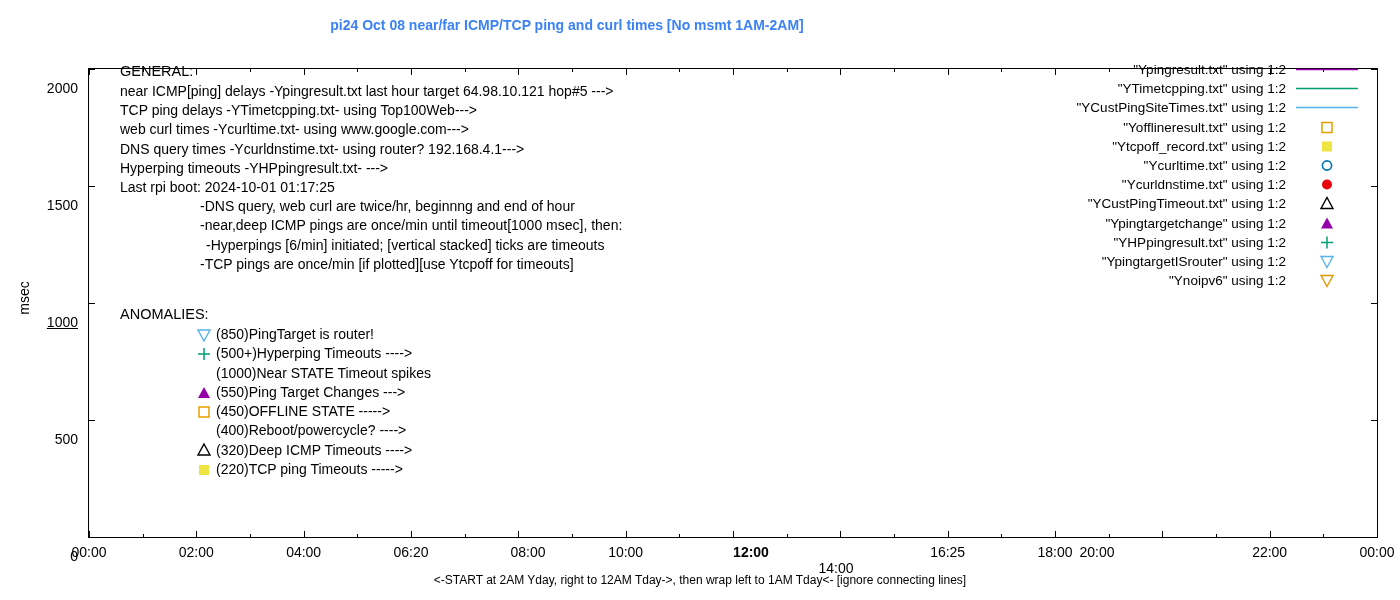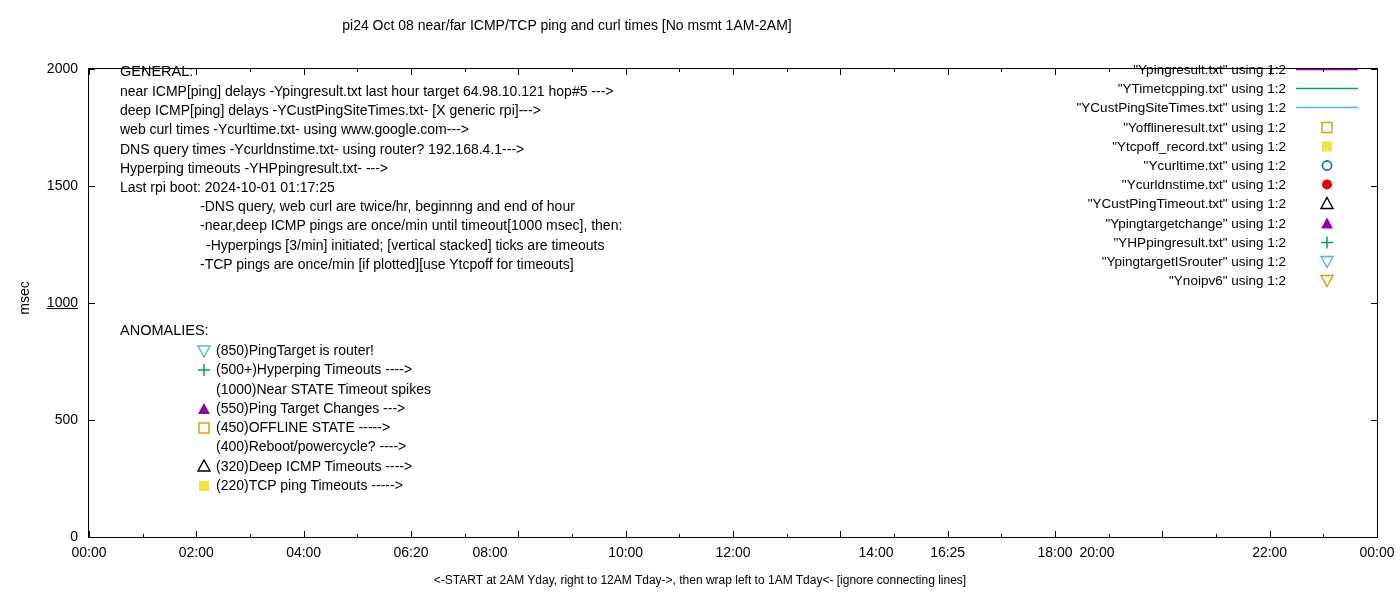--- a/index.html
+++ b/index.html
@@ -4,36 +4,37 @@
 <style>
   html,body{margin:0;padding:0;background:#ffffff;}
   body{width:1400px;height:600px;overflow:hidden;
        font-family:"Liberation Sans","DejaVu Sans",sans-serif;color:#000;}
   #root{position:relative;width:1400px;height:600px;}
 
   .abs{position:absolute;}
 
   #chart-title{
     left:0;top:17px;width:1134px;text-align:center;
-    font-size:14px;color:#000000;letter-spacing:0px;
+    font-size:14px;color:#3b82f6;letter-spacing:0px;font-weight:bold;
   }
 
   
   #plot-frame{
     left:88px;top:68px;width:1290px;height:470px;
     border:1px solid #000;box-sizing:border-box;background:#fff;
   }
   #plot-clip{
     left:89px;top:69px;width:1288px;height:468px;overflow:hidden;
   }
 
   
   .ytick-label{
     font-size:14px;text-align:right;width:70px;left:8px;
     transform:translateY(-9px);
+    margin-top:20px;
   }
   .ytick-mark{left:88px;width:7px;height:1px;background:#000;}
   .ytick-mark.r{left:1371px;}
   .xtick-label{
     font-size:14px;text-align:center;width:80px;
     transform:translateX(-40px);top:544px;
   }
   .xtick-mark{top:531px;width:1px;height:7px;background:#000;}
   .xtick-mark.t{top:68px;}
   #ylabel{
@@ -51,21 +52,21 @@
     justify-content:flex-end;
   }
   .legend-text{font-size:13.5px;white-space:nowrap;text-align:right;}
   .legend-key{
     width:66px;height:19px;margin-left:8px;position:relative;flex:0 0 66px;
   }
   .legend-key svg{position:absolute;left:0;top:0;}
 
   
   #general-block{left:120px;top:62px;}
-  #anomaly-block{left:120px;top:305px;margin-top:16px;}
+  #anomaly-block{left:120px;top:305px;}
   .head{font-size:14.5px;font-weight:normal;line-height:19px;margin-bottom:1px;}
   .gline{font-size:14px;line-height:19.2px;white-space:nowrap;}
   .gline.ind1{padding-left:80px;}
   .gline.ind2{padding-left:86px;}
 
   .aline{
     font-size:14px;line-height:19.3px;white-space:nowrap;
     position:relative;padding-left:96px;height:19.3px;
   }
   .aline .mk{
@@ -431,30 +432,30 @@
       <div class="abs xtick-mark t" style="left: 89px;"></div>
       <div class="abs xtick-label" style="left: 196.333px;">02:00</div>
       <div class="abs xtick-mark" style="left: 196.333px;"></div>
       <div class="abs xtick-mark t" style="left: 196.333px;"></div>
       <div class="abs xtick-label" style="left: 303.667px;">04:00</div>
       <div class="abs xtick-mark" style="left: 303.667px;"></div>
       <div class="abs xtick-mark t" style="left: 303.667px;"></div>
       <div class="abs xtick-label" style="left: 411px;">06:20</div>
       <div class="abs xtick-mark" style="left: 411px;"></div>
       <div class="abs xtick-mark t" style="left: 411px;"></div>
-      <div class="abs xtick-label" style="left: 490px;">08:00</div>
+      <div class="abs xtick-label" style="left: 528px;">08:00</div>
       <div class="abs xtick-mark" style="left: 518.333px;"></div>
       <div class="abs xtick-mark t" style="left: 518.333px;"></div>
       <div class="abs xtick-label" style="left: 625.667px;">10:00</div>
       <div class="abs xtick-mark" style="left: 625.667px;"></div>
       <div class="abs xtick-mark t" style="left: 625.667px;"></div>
-      <div class="abs xtick-label" style="left: 733px;">12:00</div>
+      <div class="abs xtick-label" style="left: 751px; font-weight: bold;">12:00</div>
       <div class="abs xtick-mark" style="left: 733px;"></div>
       <div class="abs xtick-mark t" style="left: 733px;"></div>
-      <div class="abs xtick-label" style="left: 876px;">14:00</div>
+      <div class="abs xtick-label" style="left: 836px; margin-top: 16px;">14:00</div>
       <div class="abs xtick-mark" style="left: 840.333px;"></div>
       <div class="abs xtick-mark t" style="left: 840.333px;"></div>
       <div class="abs xtick-label" style="left: 947.667px;">16:25</div>
       <div class="abs xtick-mark" style="left: 947.667px;"></div>
       <div class="abs xtick-mark t" style="left: 947.667px;"></div>
       <div class="abs xtick-label" style="left: 1055px;">18:00</div>
       <div class="abs xtick-mark" style="left: 1055px;"></div>
       <div class="abs xtick-mark t" style="left: 1055px;"></div>
       <div class="abs xtick-label" style="left: 1097px;">20:00</div>
       <div class="abs xtick-mark" style="left: 1162.33px;"></div>
@@ -588,28 +589,28 @@
             <polygon points="33,15.5 39,4.5 27,4.5" fill="none" stroke="#e09900" stroke-width="1.4"></polygon>
           </svg>
         </span>
       </div>
     </div>
 
   <div class="abs" id="general-block">
     <div class="head">GENERAL:</div>
     <div id="general-lines">
         <div class="gline">near ICMP[ping] delays -Ypingresult.txt last hour target 64.98.10.121 hop#5 ---&gt;</div>
-        <div class="gline">deep ICMP[ping] delays -YCustPingSiteTimes.txt- [X generic rpi]---&gt;</div>
+        <div class="gline">TCP ping delays -YTimetcpping.txt- using Top100Web---&gt;</div>
         <div class="gline">web curl times -Ycurltime.txt- using www.google.com---&gt;</div>
         <div class="gline">DNS query times -Ycurldnstime.txt- using router? 192.168.4.1---&gt;</div>
         <div class="gline">Hyperping timeouts -YHPpingresult.txt- ---&gt;</div>
         <div class="gline">Last rpi boot: 2024-10-01 01:17:25</div>
         <div class="gline ind1">-DNS query, web curl are twice/hr, beginnng and end of hour</div>
         <div class="gline ind1">-near,deep ICMP pings are once/min until timeout[1000 msec], then:</div>
-        <div class="gline ind2">-Hyperpings [3/min] initiated; [vertical stacked] ticks are timeouts</div>
+        <div class="gline ind2">-Hyperpings [6/min] initiated; [vertical stacked] ticks are timeouts</div>
         <div class="gline ind1">-TCP pings are once/min [if plotted][use Ytcpoff for timeouts]</div>
       </div>
   </div>
 
   <div class="abs" id="anomaly-block">
     <div class="head">ANOMALIES:</div>
     <div id="anomaly-lines">
         <div class="aline"><span class="mk"><svg width="20" height="16" viewBox="0 0 20 16">
               <polygon points="10,14 16,3 4,3" fill="none" stroke="#56b4e9" stroke-width="1.4"></polygon>
             </svg></span><span class="tx">(850)PingTarget is router!</span></div>

